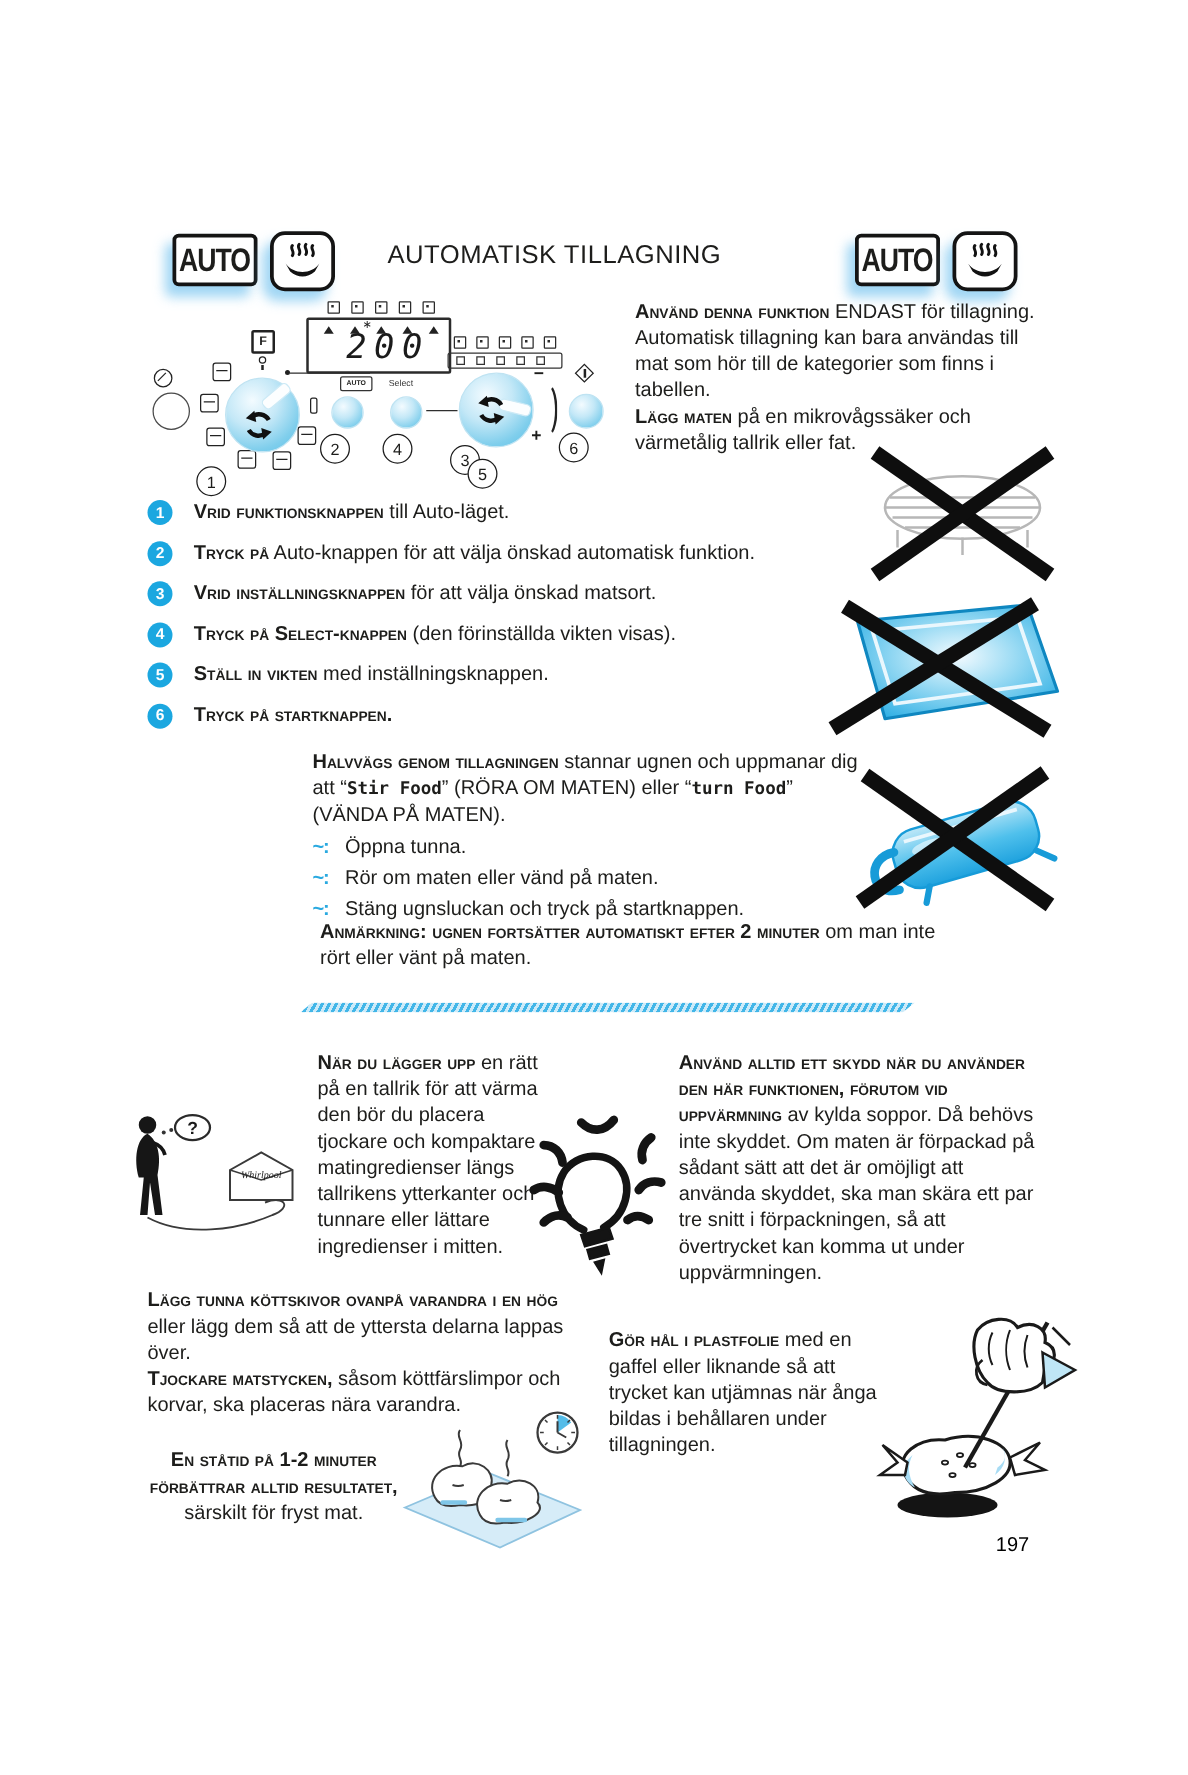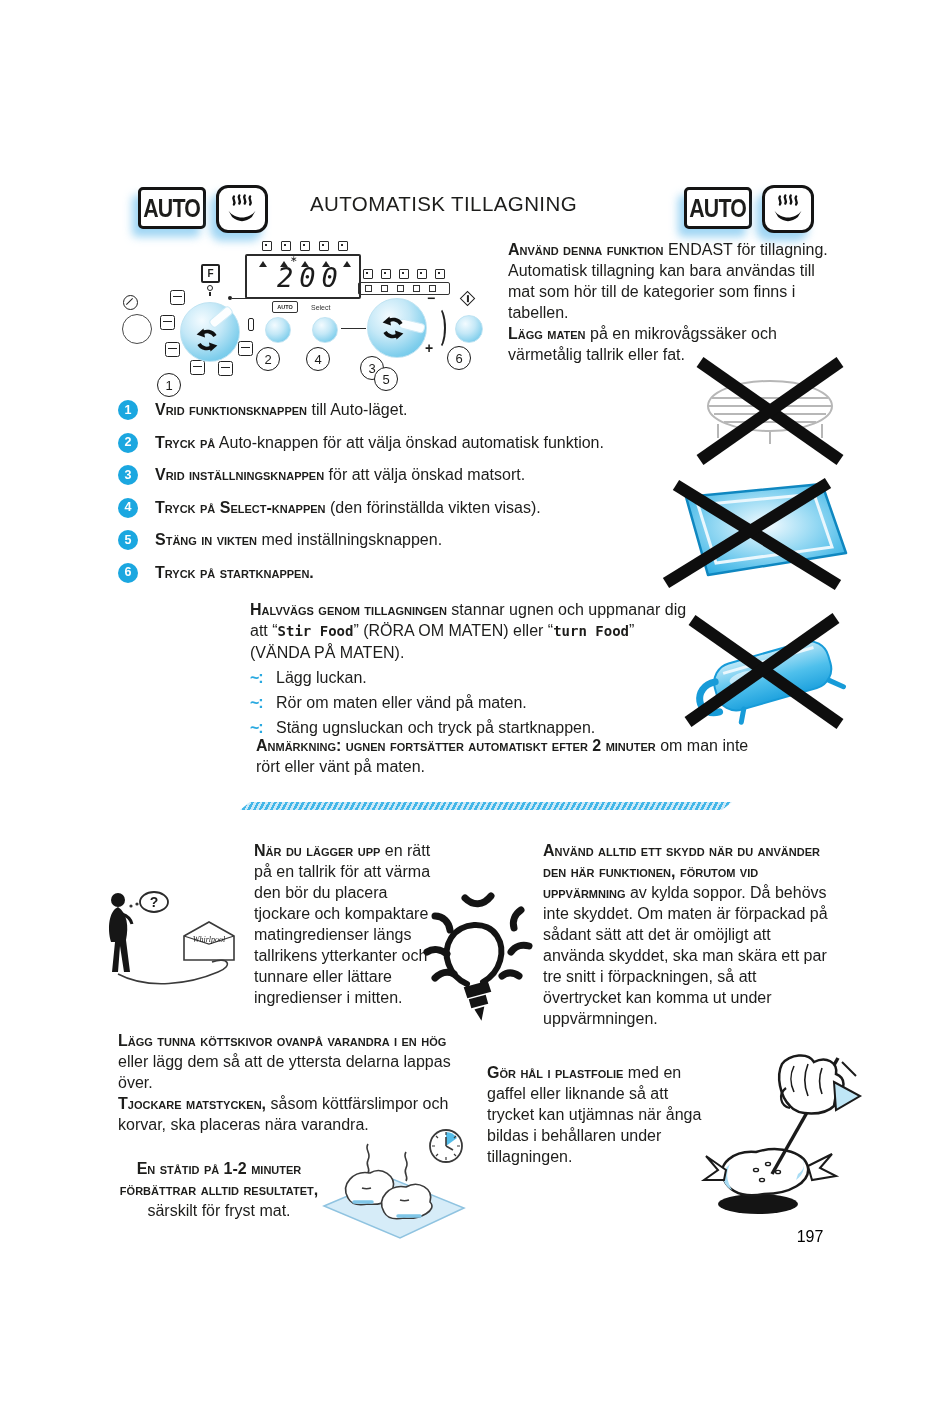--- a/index.html
+++ b/index.html
@@ -264,33 +264,33 @@
     <div class="step">
         <div class="stepnum">3</div>
         <div><span class="sc">Vrid inställningsknappen</span><span> för att välja önskad matsort.</span></div>
       </div>
     <div class="step">
         <div class="stepnum">4</div>
         <div><span class="sc">Tryck på Select-knappen</span><span> (den förinställda vikten visas).</span></div>
       </div>
     <div class="step">
         <div class="stepnum">5</div>
-        <div><span class="sc">Stäng in vikten</span><span> med inställningsknappen.</span></div>
+        <div><span class="sc">Ställ in vikten</span><span> med inställningsknappen.</span></div>
       </div>
     <div class="step">
         <div class="stepnum">6</div>
         <div><span class="sc">Tryck på startknappen.</span><span></span></div>
       </div>
   </div>
 
   <div class="abs body-txt" style="left:250px;top:599px;width:438px;">
     <p><span class="sc">Halvvägs genom tillagningen</span><span> stannar ugnen och uppmanar dig att “</span><span class="seg">Stir Food</span><span>” (RÖRA OM MATEN) eller “</span><span class="seg">turn Food</span><span>” (VÄNDA PÅ MATEN).</span></p>
     <div class="bullet">
         <span class="squig">~:</span>
-        <span>Lägg luckan.</span>
+        <span>Öppna tunna.</span>
       </div>
     <div class="bullet">
         <span class="squig">~:</span>
         <span>Rör om maten eller vänd på maten.</span>
       </div>
     <div class="bullet">
         <span class="squig">~:</span>
         <span>Stäng ugnsluckan och tryck på startknappen.</span>
       </div>
   </div>

